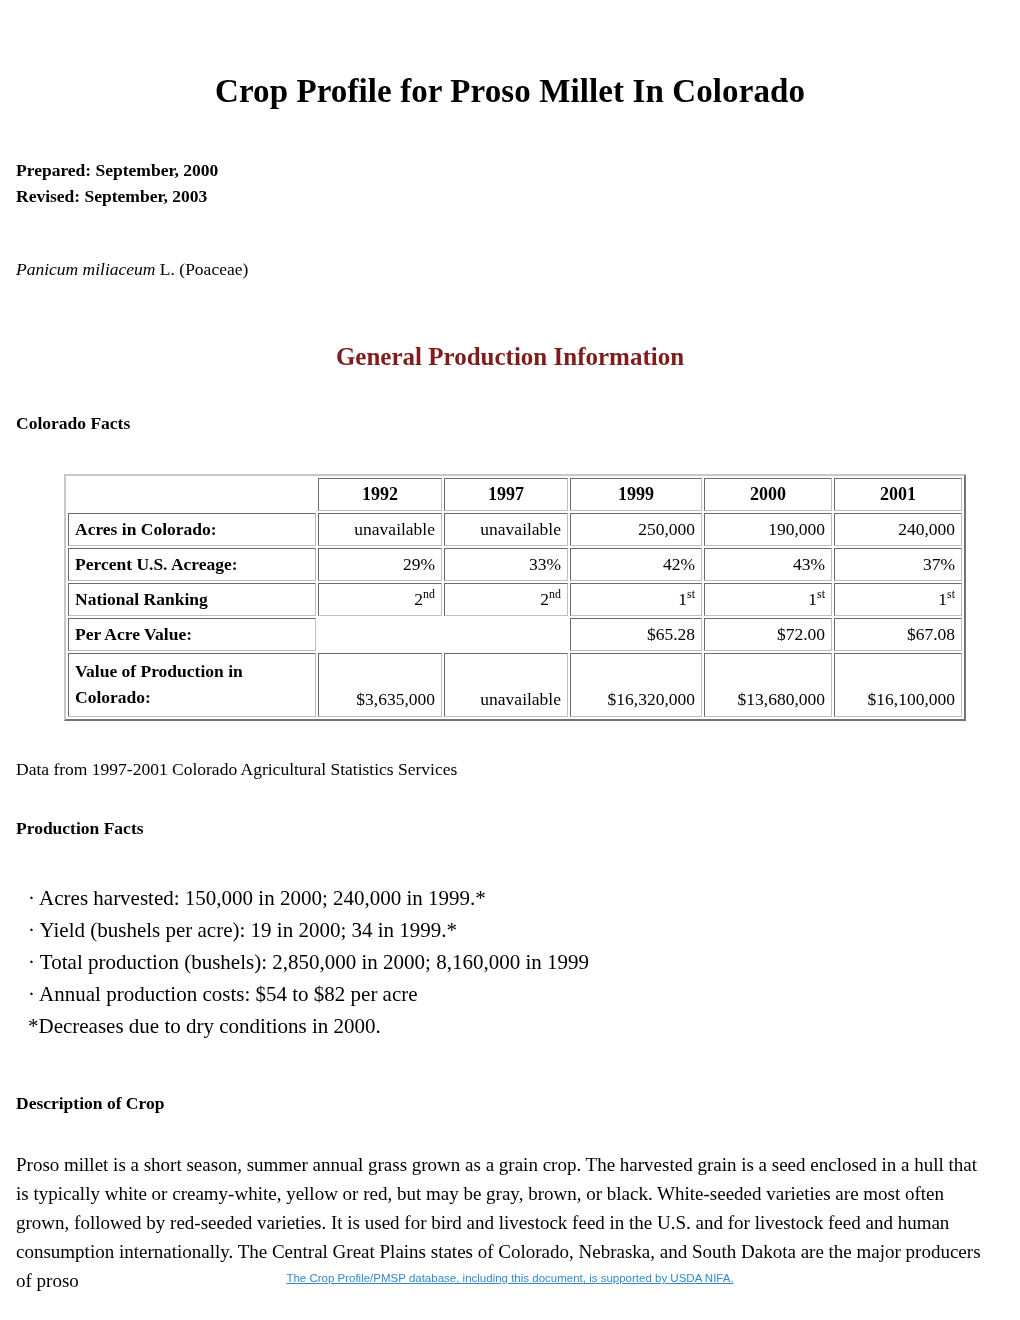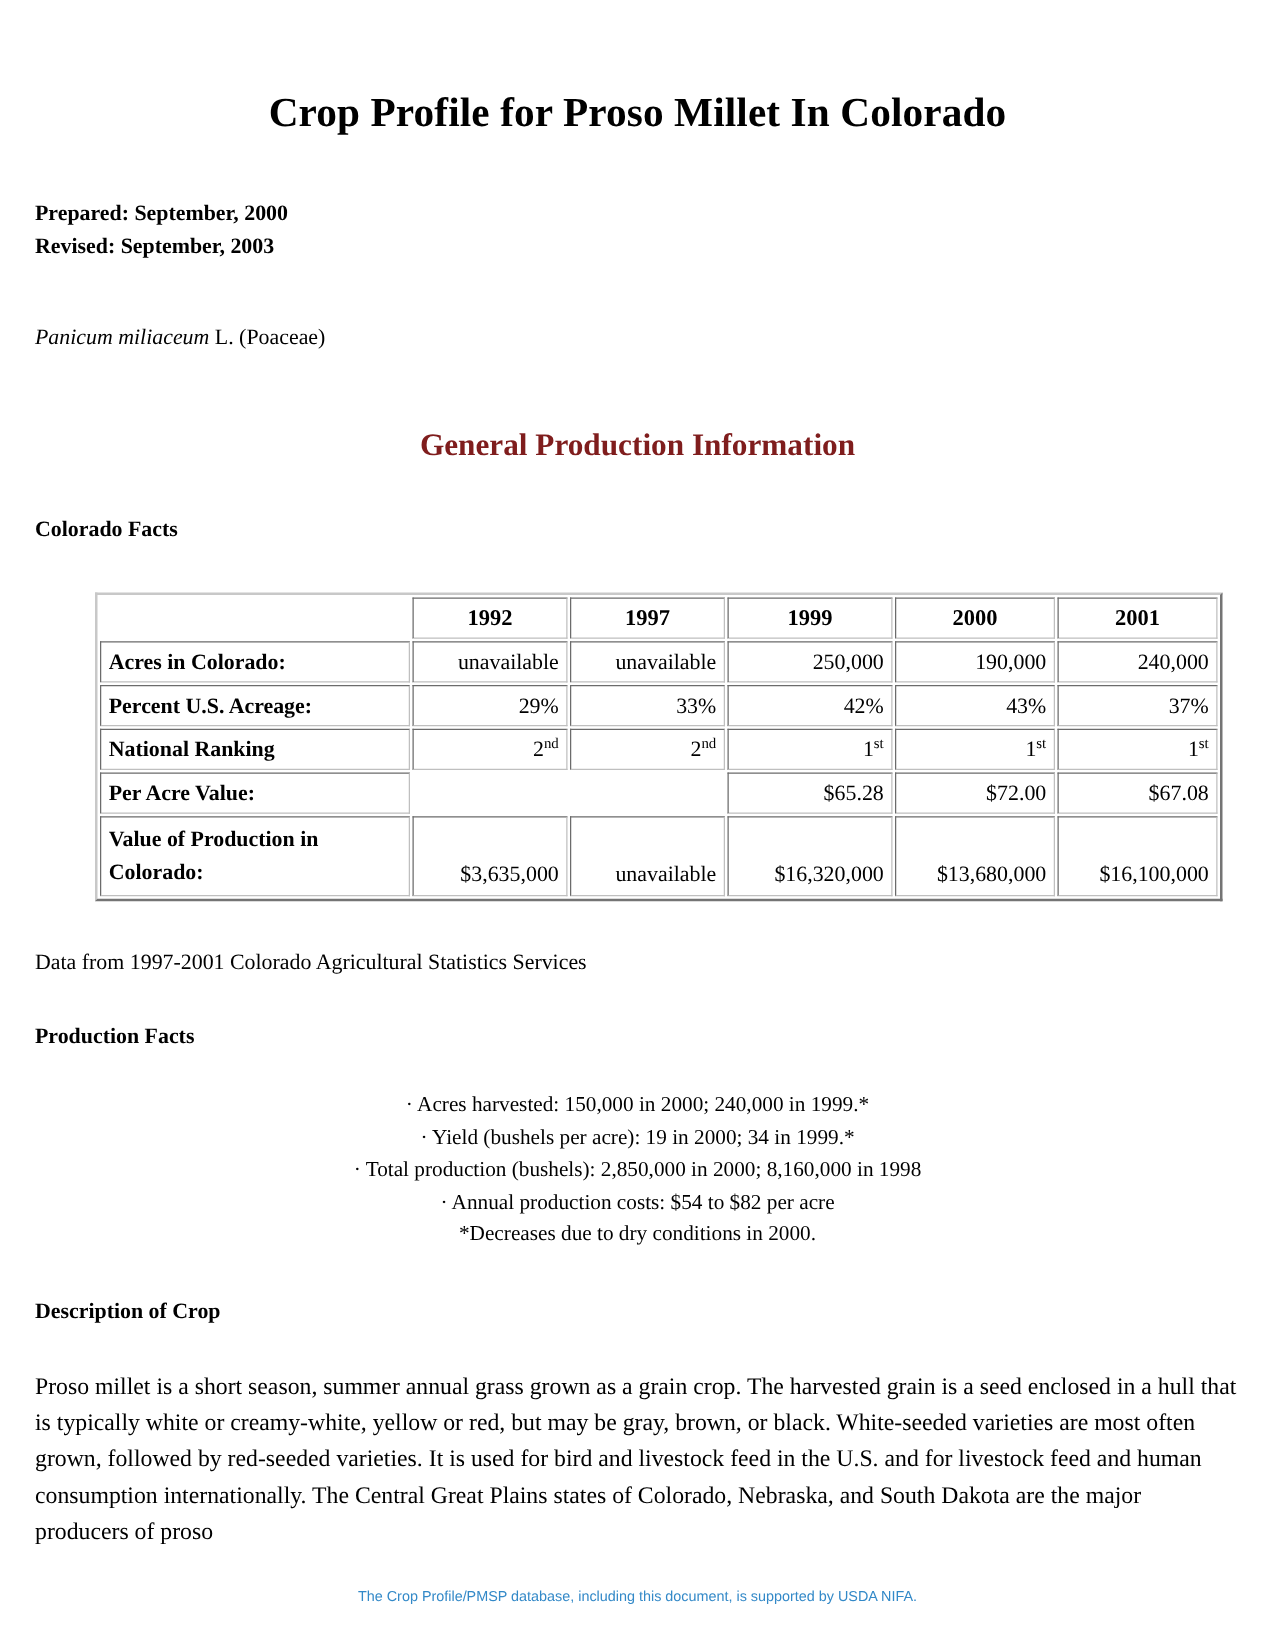--- a/index.html
+++ b/index.html
@@ -12,21 +12,21 @@
     height: 1320px;
     position: relative;
     font-family: "Liberation Serif", "DejaVu Serif", serif;
     color: #000000;
     overflow: hidden;
   }
   .page {
     position: relative;
     width: 1020px;
     height: 1320px;
-    padding: 0 28px;
+    padding: 0 16px;
     box-sizing: border-box;
   }
 
   
   .doc-title {
     text-align: center;
     font-size: 33px;
     font-weight: bold;
     letter-spacing: 0.1px;
     margin: 0;
@@ -141,25 +141,24 @@
     margin: 0;
     padding-top: 38px;
   }
   .facts-heading {
     font-size: 17.5px;
     font-weight: bold;
     margin: 0;
     padding-top: 38px;
   }
   .bullet-list {
-    margin: 0;
+    margin: 12px;
     padding-top: 32px;
-    font-size: 17px;
+    font-size: 21px;
     line-height: 1.52;
-    text-align: center;
   }
   .bullet-list div {
     white-space: pre;
   }
   .desc-heading {
     font-size: 17.5px;
     font-weight: bold;
     margin: 0;
     padding-top: 38px;
   }
@@ -268,24 +267,24 @@
     </table>
   </div>
 
   <p class="source-note">Data from 1997-2001 Colorado Agricultural Statistics Services</p>
 
   <h3 class="facts-heading">Production Facts</h3>
 
   <div class="bullet-list">
     <div>· Acres harvested: 150,000 in 2000; 240,000 in 1999.*</div>
     <div>· Yield (bushels per acre): 19 in 2000; 34 in 1999.*</div>
-    <div>· Total production (bushels): 2,850,000 in 2000; 8,160,000 in 1998</div>
+    <div>· Total production (bushels): 2,850,000 in 2000; 8,160,000 in 1999</div>
     <div>· Annual production costs: $54 to $82 per acre</div>
     <div>*Decreases due to dry conditions in 2000.</div>
   </div>
 
   <h3 class="desc-heading">Description of Crop</h3>
 
   <p class="desc-body">Proso millet is a short season, summer annual grass grown as a grain crop. The harvested grain is a seed enclosed in a hull that is typically white or creamy-white, yellow or red, but may be gray, brown, or black. White-seeded varieties are most often grown, followed by red-seeded varieties. It is used for bird and livestock feed in the U.S. and for livestock feed and human consumption internationally. The Central Great Plains states of Colorado, Nebraska, and South Dakota are the major producers of proso</p>
 
-  <div class="footer" style="color: rgb(51, 137, 200);">The Crop Profile/PMSP database, including this document, is supported by USDA NIFA.</div>
+  <div class="footer" style="color: rgb(51, 137, 200); text-decoration: underline;">The Crop Profile/PMSP database, including this document, is supported by USDA NIFA.</div>
 
 </div>
 
 </body></html>

